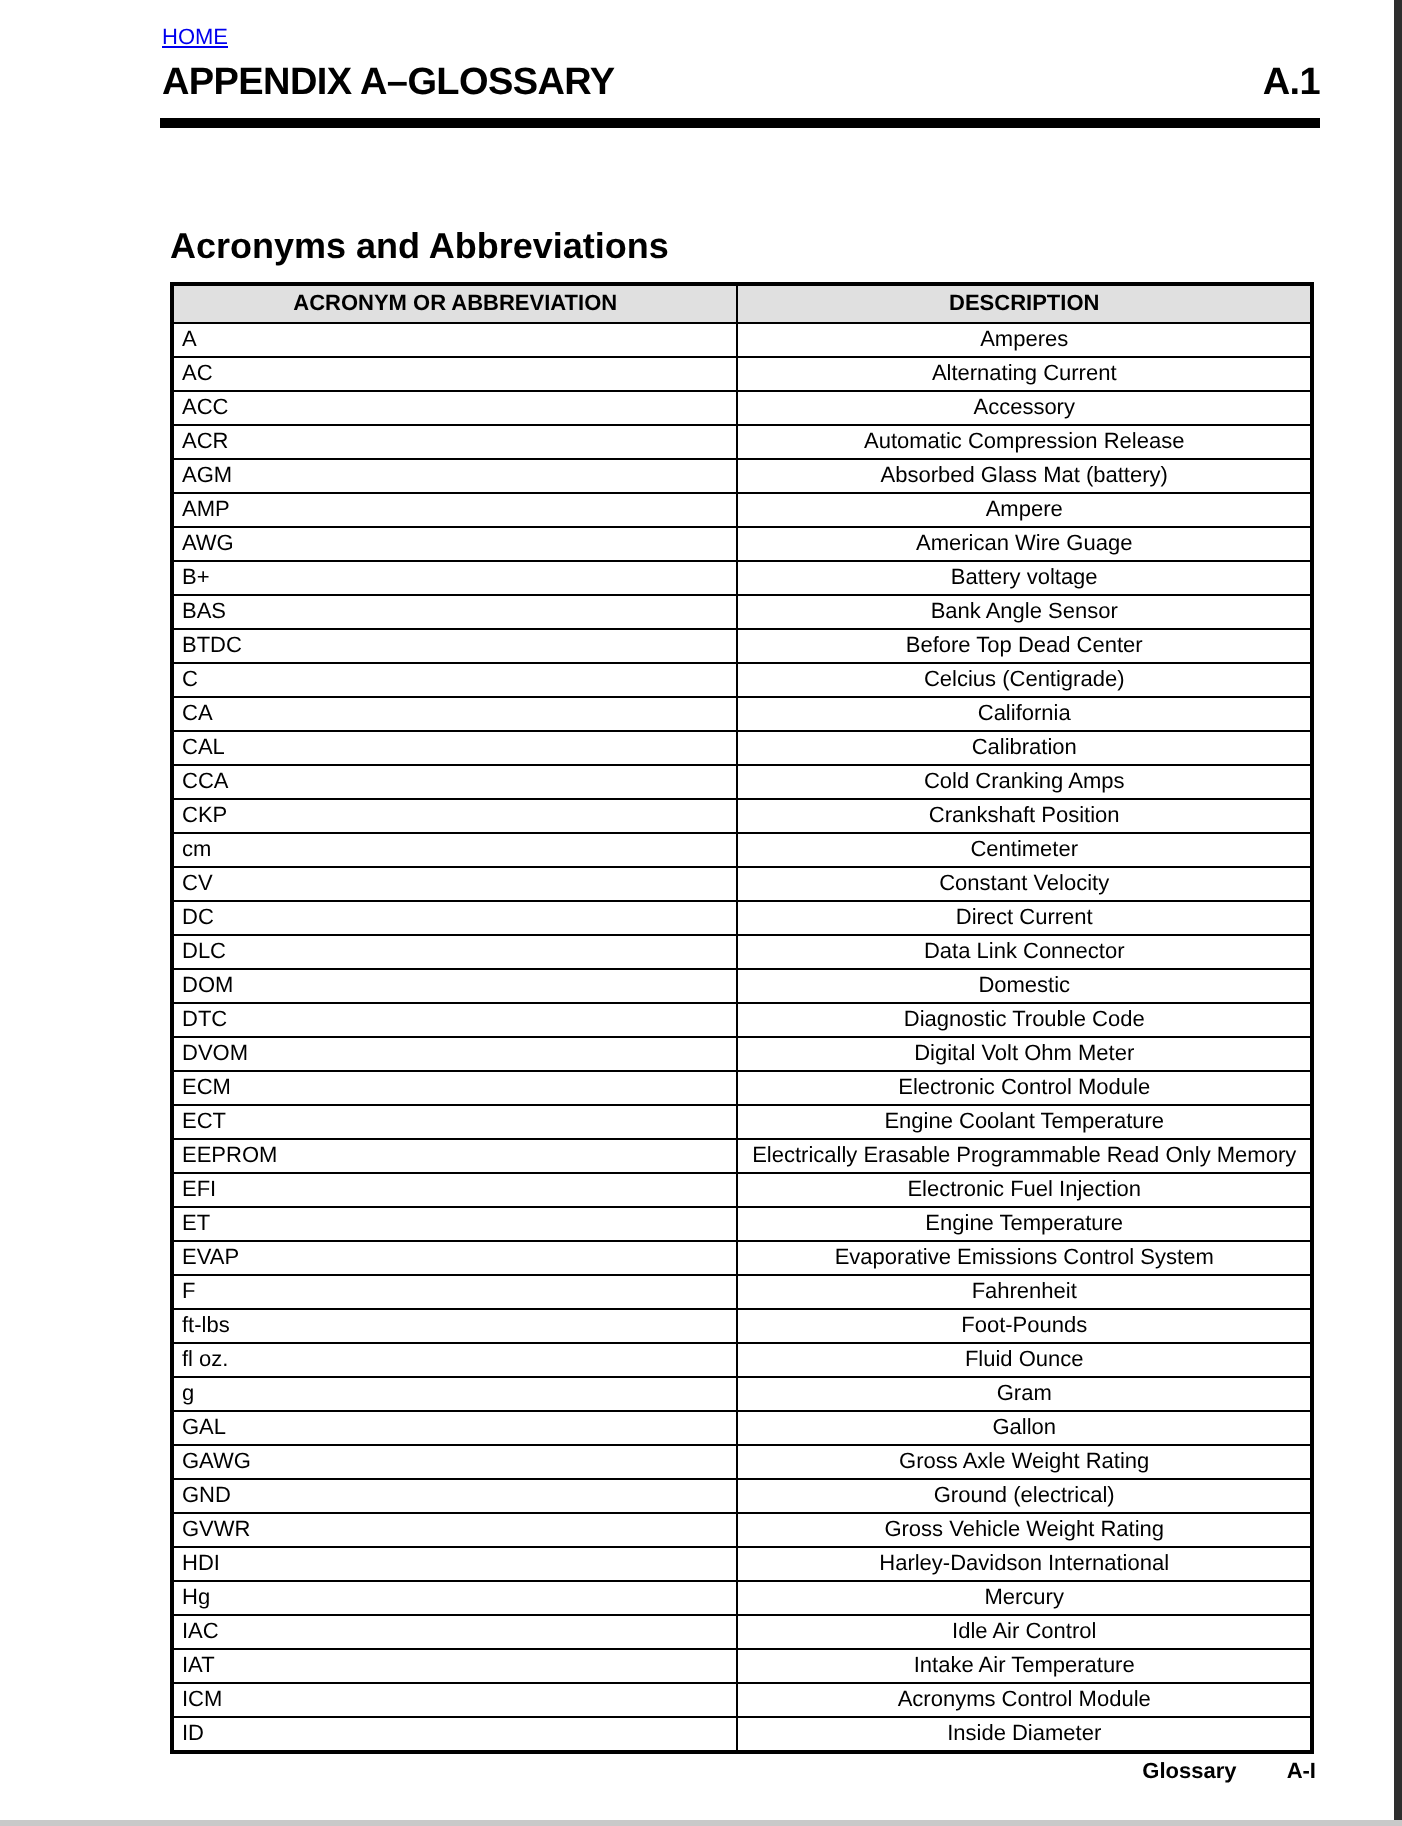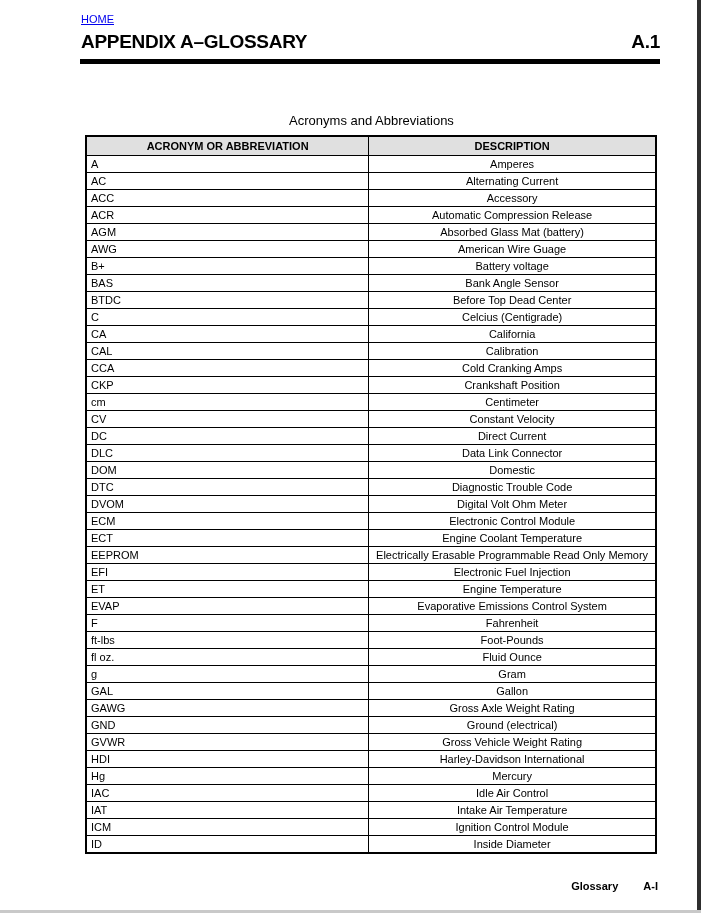--- a/index.html
+++ b/index.html
@@ -44,23 +44,23 @@
     height: 5px;
     background: #000000;
   }
   .table-area {
     position: absolute;
     left: 85px;
     top: 113px;
     width: 573px;
   }
   .table-title {
-    text-align: center;
-    font-size: 13px;
-    font-weight: 400;
+    text-align: left;
+    font-size: 18px;
+    font-weight: 700;
     margin-bottom: 7px;
   }
   table.glossary {
     width: 572px;
     border-collapse: collapse;
     border: 2px solid #000000;
     table-layout: fixed;
   }
   table.glossary th {
     background: #e0e0e0;
@@ -150,20 +150,24 @@
           </tr>
           <tr>
             <td class="acronym">ACR</td>
             <td class="desc">Automatic Compression Release</td>
           </tr>
           <tr>
             <td class="acronym">AGM</td>
             <td class="desc">Absorbed Glass Mat (battery)</td>
           </tr>
           <tr>
+            <td class="acronym">AMP</td>
+            <td class="desc">Ampere</td>
+          </tr>
+          <tr>
             <td class="acronym">AWG</td>
             <td class="desc">American Wire Guage</td>
           </tr>
           <tr>
             <td class="acronym">B+</td>
             <td class="desc">Battery voltage</td>
           </tr>
           <tr>
             <td class="acronym">BAS</td>
             <td class="desc">Bank Angle Sensor</td>
@@ -287,21 +291,21 @@
           <tr>
             <td class="acronym">IAC</td>
             <td class="desc">Idle Air Control</td>
           </tr>
           <tr>
             <td class="acronym">IAT</td>
             <td class="desc">Intake Air Temperature</td>
           </tr>
           <tr>
             <td class="acronym">ICM</td>
-            <td class="desc">Ignition Control Module</td>
+            <td class="desc">Acronyms Control Module</td>
           </tr>
           <tr>
             <td class="acronym">ID</td>
             <td class="desc">Inside Diameter</td>
           </tr>
         </tbody>
     </table>
   </div>
 
   <div class="footer">

